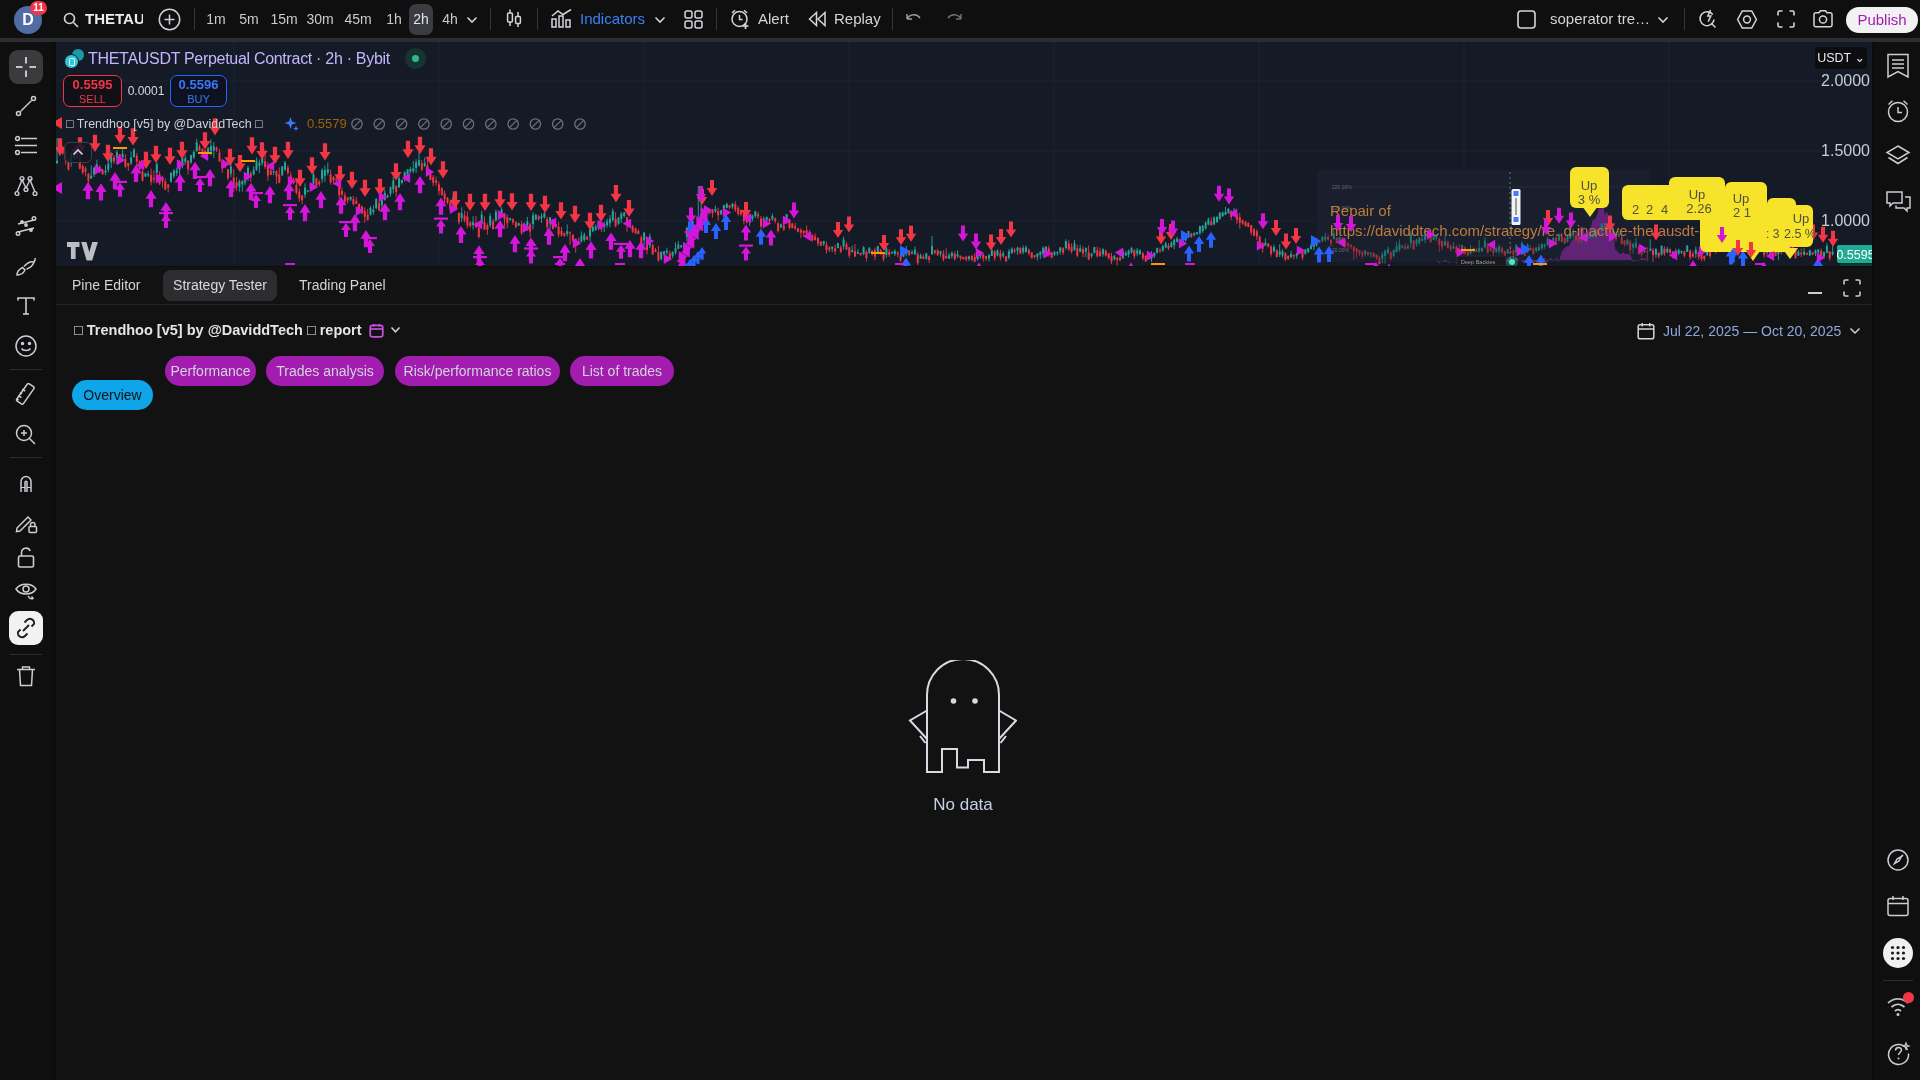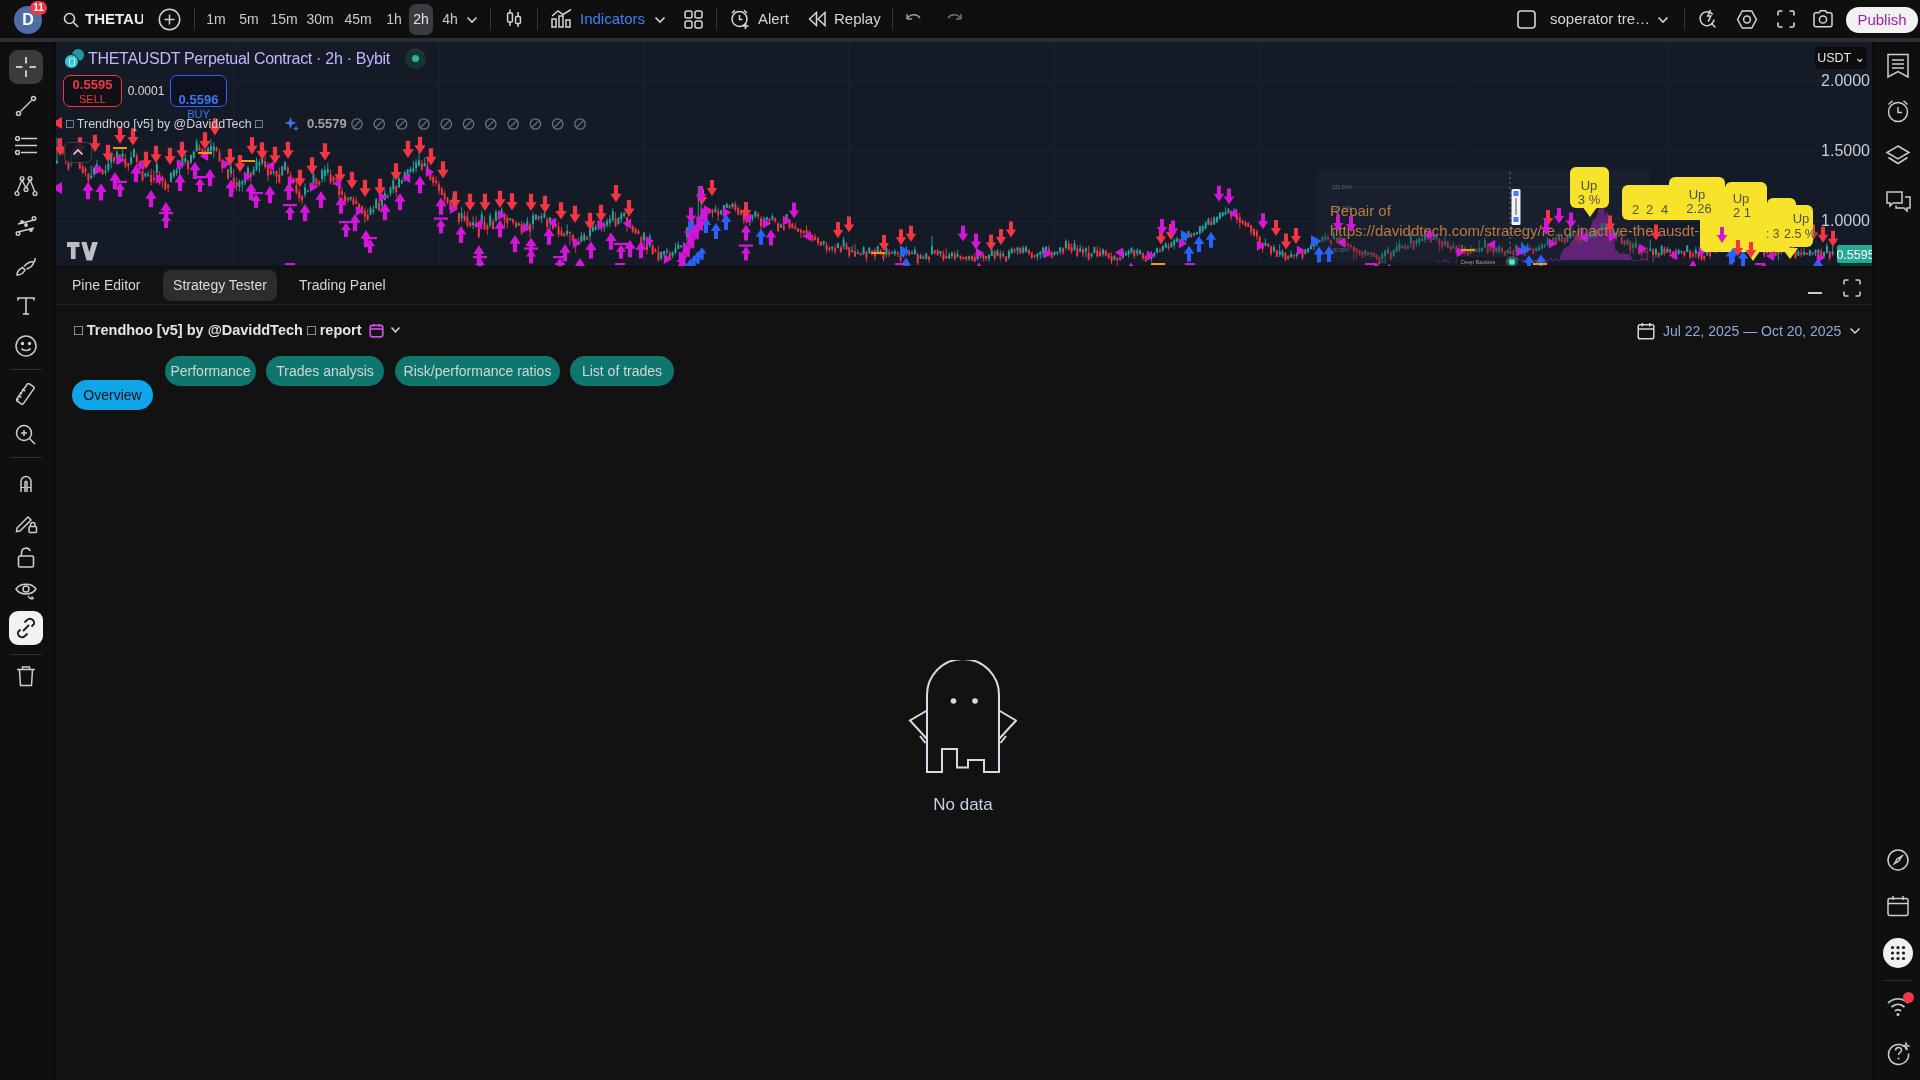--- a/index.html
+++ b/index.html
@@ -8,21 +8,21 @@
   .abs { position:absolute; }
   #topbar { position:absolute; left:0; top:0; width:1920px; height:38px; background:#0f0f10; }
   #divider { position:absolute; left:0; top:38px; width:1920px; height:4px; background:#2c2d30; }
   #leftbar { position:absolute; left:0; top:42px; width:52px; height:1038px; background:#0f0f10; }
   #rightbar { position:absolute; left:1875px; top:42px; width:45px; height:1038px; background:#0f0f10; }
   #chart { position:absolute; left:56px; top:42px; width:1816px; height:224px; background:#151a27; }
   #panel { position:absolute; left:56px; top:267px; width:1816px; height:813px; background:#121213; }
   .sep-v { position:absolute; top:8px; width:1px; height:22px; background:#35363a; }
   .tf { position:absolute; top:0; height:38px; line-height:38px; font-size:14px; color:#c9cbd1; text-align:center; }
   svg { display:block; }
-  .pill { position:absolute; height:30px; line-height:30px; border-radius:15px; background:#0f766e;
+  .pill { position:absolute; height:30px; line-height:30px; border-radius:15px; background:#a21caf;
      color:#d2d4d9; font-size:14px; text-align:center; }
 </style>
 </head>
 <body>
 <div id="topbar">
 
   <div class="abs" style="left:14px;top:6px;width:28px;height:28px;border-radius:50%;background:#4f6da3;color:#fff;font-size:16px;font-weight:bold;text-align:center;line-height:28px;">D</div>
   <div class="abs" style="left:30px;top:1px;min-width:17px;height:14px;border-radius:8px;background:#f23645;color:#fff;font-size:10px;font-weight:bold;text-align:center;line-height:14px;padding:0 3px;">11</div>
 
   <svg class="abs" style="left:63px;top:12px" width="16" height="16" viewBox="0 0 16 16" fill="none" stroke="#d5d6db" stroke-width="1.6">
@@ -1920,30 +1920,30 @@
 <div class="abs" style="left:32px;top:6px;height:21px;line-height:21px;font-size:16px;letter-spacing:-0.3px;color:#c4b5fd;">THETAUSDT Perpetual Contract · 2h · Bybit</div>
 <div class="abs" style="left:349px;top:6px;width:21px;height:21px;border-radius:50%;background:#16352f;"></div>
 <div class="abs" style="left:356px;top:13px;width:7px;height:7px;border-radius:50%;background:#2bb69a;"></div>
 
 <div class="abs" style="left:7px;top:33px;width:59px;height:32px;border:1px solid #f23645;border-radius:7px;background:#121017;text-align:center;">
   <div style="font-size:13px;font-weight:bold;color:#f23645;line-height:16px;margin-top:1px;">0.5595</div>
   <div style="font-size:11px;color:#f23645;line-height:12px;">SELL</div>
 </div>
 <div class="abs" style="left:66px;top:33px;width:48px;height:32px;color:#d9dade;font-size:12px;text-align:center;line-height:32px;">0.0001</div>
 <div class="abs" style="left:114px;top:33px;width:57px;height:32px;border:1px solid #2962ff;border-radius:7px;background:#0e1220;text-align:center;">
-  <div style="font-size:13px;font-weight:bold;color:#3c77f6;line-height:16px;margin-top:16px;">0.5596</div>
+  <div style="font-size:13px;font-weight:bold;color:#3c77f6;line-height:16px;margin-top:1px;">0.5596</div>
   <div style="font-size:11px;color:#3c77f6;line-height:12px;">BUY</div>
 </div>
 
 <div class="abs" style="left:10px;top:74px;height:16px;line-height:16px;font-size:12.5px;color:#cfd1d6;">□ Trendhoo [v5] by @DaviddTech □</div>
 <svg class="abs" style="left:228px;top:74px" width="16" height="16" viewBox="0 0 16 16" fill="#3c77f6">
       <path d="M6.5 1 L8 5.5 L12.5 7 L8 8.5 L6.5 13 L5 8.5 L0.5 7 L5 5.5 Z"></path>
       <path d="M12 9.5 L12.8 11.7 L15 12.5 L12.8 13.3 L12 15.5 L11.2 13.3 L9 12.5 L11.2 11.7 Z"></path>
     </svg>
-<div class="abs" style="left:251px;top:74px;height:16px;line-height:16px;font-size:13px;color:#a3a3a3;font-weight:bold;">0.5579</div>
+<div class="abs" style="left:251px;top:74px;height:16px;line-height:16px;font-size:13px;color:#a16207;">0.5579</div>
 <svg class="abs" style="left:295px;top:76px" width="240" height="12" viewBox="0 0 240 12" fill="none" stroke="#6d707b" stroke-width="1.3">
       <circle cx="6.0" cy="6" r="5.2"></circle>
       <line x1="2.4" y1="9.6" x2="9.6" y2="2.4"></line>
       <circle cx="28.3" cy="6" r="5.2"></circle>
       <line x1="24.7" y1="9.6" x2="31.9" y2="2.4"></line>
       <circle cx="50.6" cy="6" r="5.2"></circle>
       <line x1="47.0" y1="9.6" x2="54.2" y2="2.4"></line>
       <circle cx="72.9" cy="6" r="5.2"></circle>
       <line x1="69.3" y1="9.6" x2="76.5" y2="2.4"></line>
       <circle cx="95.2" cy="6" r="5.2"></circle>

